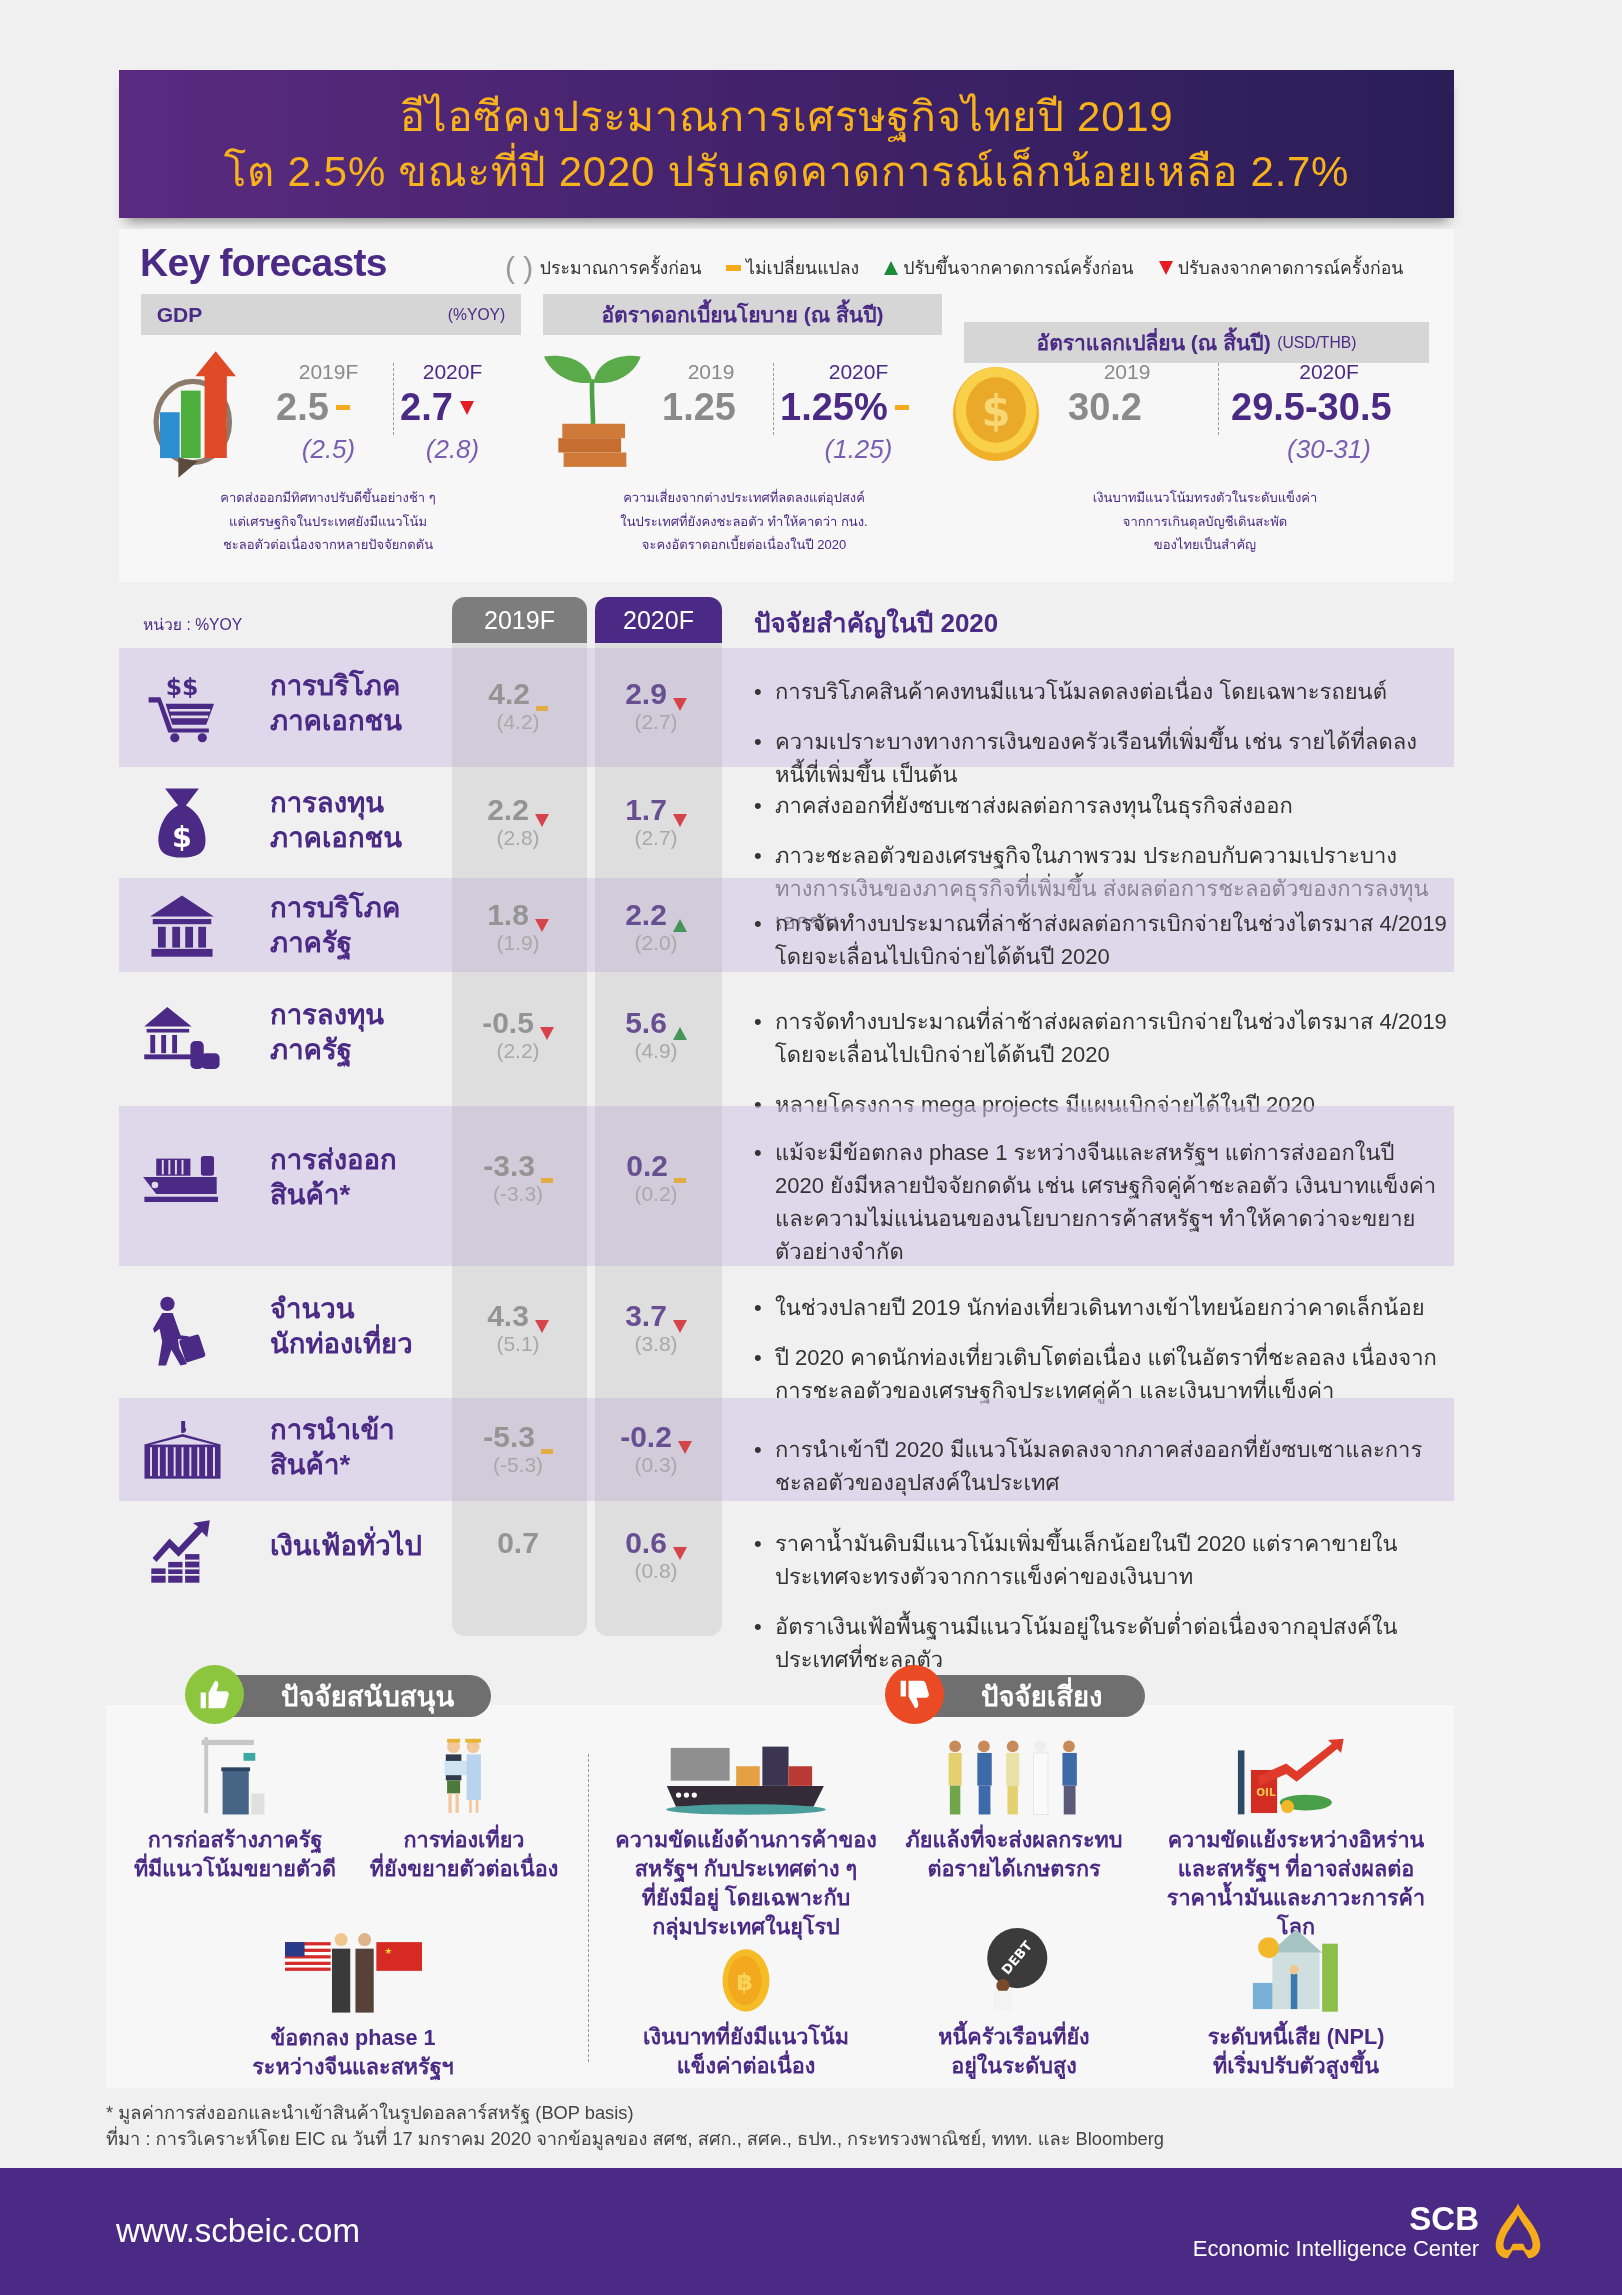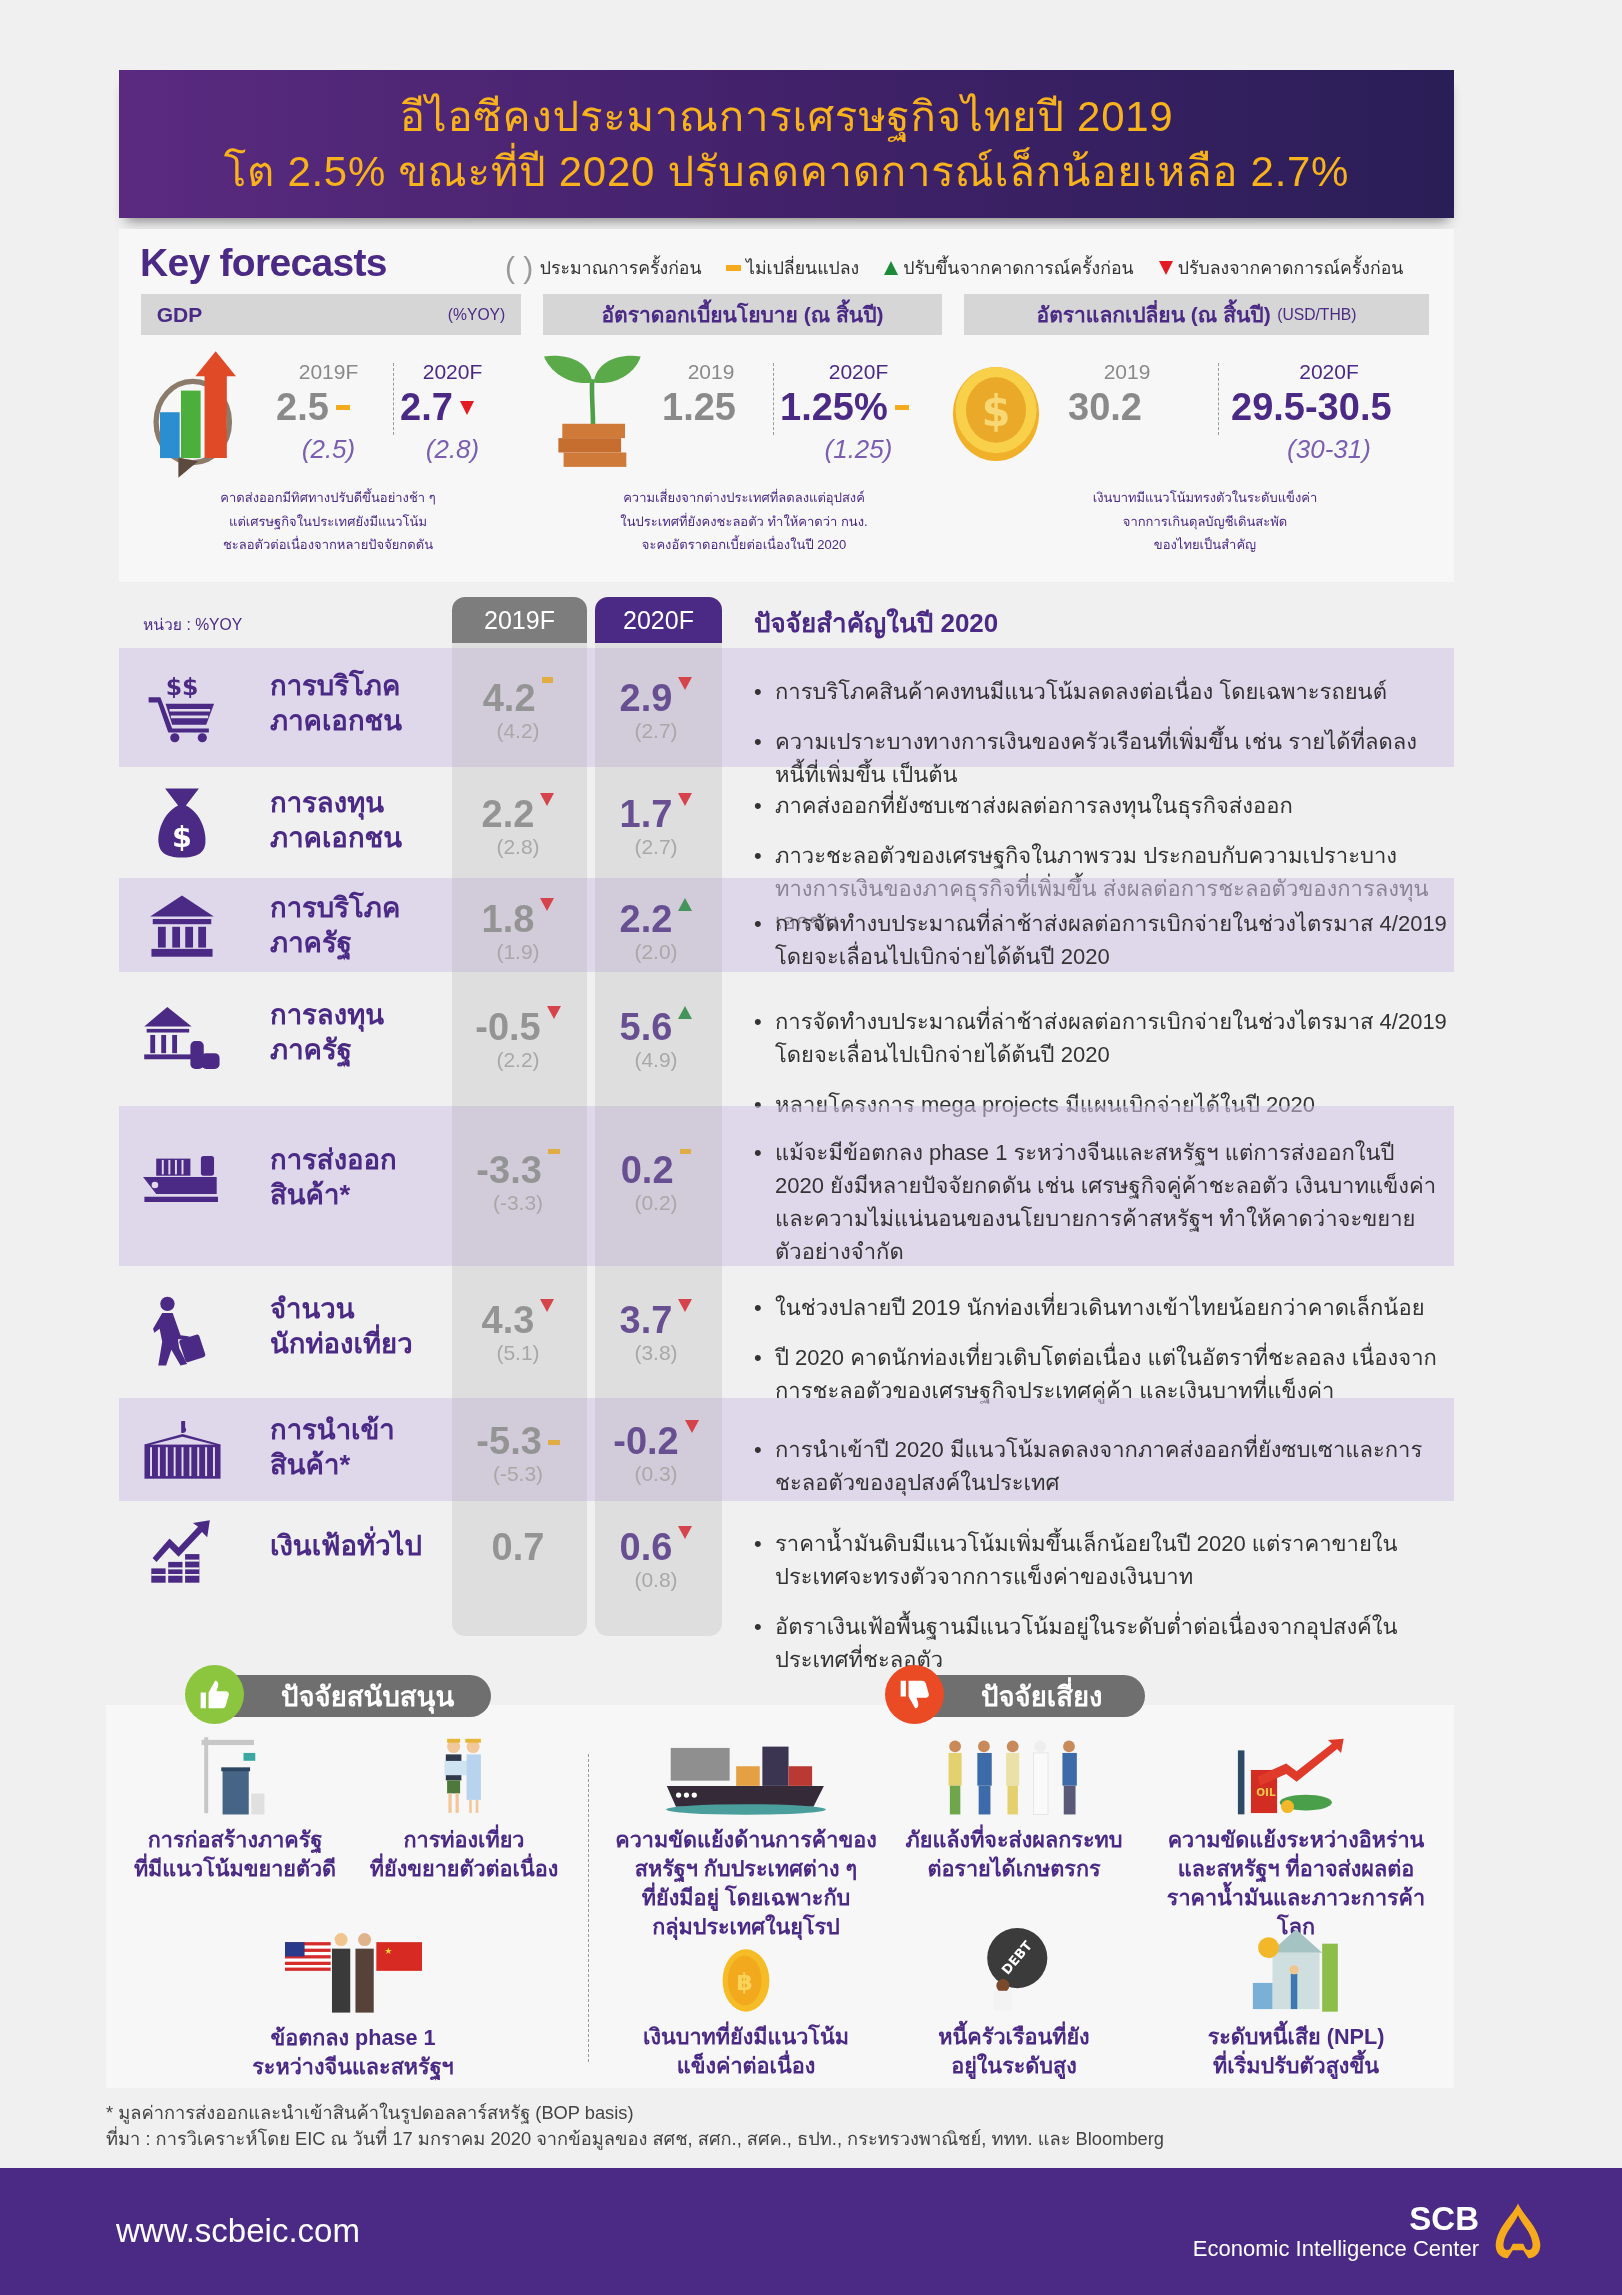--- a/index.html
+++ b/index.html
@@ -47,21 +47,21 @@
     display: flex; align-items: center; justify-content: center; }
   .col-h.c19 { left: 452px; width: 135px; background: #7d7d7d; }
   .col-h.c20 { left: 595px; width: 127px; background: #4b2a85; }
   .factors-h { position: absolute; left: 754px; top: 602px; font-size: 26px; color: #4b2a85; font-weight: 700; }
 
   .row { position: absolute; left: 119px; width: 1335px; }
   .row.shade { background: rgba(210,195,230,.55); }
   .row .icon { position: absolute; left: 23.6px; width: 79px; height: 79px; display: flex; align-items: center; justify-content: center; }
   .row .label { position: absolute; left: 151px; color: #4b2a85; font-size: 27.5px; font-weight: 700; line-height: 35px; }
   .row .v { position: absolute; width: 118px; text-align: center; }
-  .row .v .n { font-size: 38px; font-weight: 700; color: #8a8a8a; display: inline-flex; align-items: flex-start; gap: 6px; }
+  .row .v .n { font-size: 30px; font-weight: 700; color: #8a8a8a; display: inline-flex; align-items: flex-end; gap: 6px; }
   .row .v .n.p { color: #4b2a85; }
   .row .v .pv { font-size: 21px; color: #a6a6a6; line-height: 22px; }
   .row .v.y19 { left: 340px; }
   .row .v.y20 { left: 478px; }
   .row .bullets { position: absolute; left: 635px; width: 694px; font-size: 22px; color: #333; line-height: 33px; }
   .row .bullets li { list-style: none; padding-left: 21px; position: relative; margin-top: 17px; }
   .row .bullets li::before { content: "•"; position: absolute; left: 0; top: 0; color: #333; }
   .sm-or { width: 11.8px; height: 5.2px; background: #f5ab1b; display: inline-block; }
   .sm-up { width: 0; height: 0; border-left: 7.2px solid transparent; border-right: 7.2px solid transparent; border-bottom: 13px solid #1d8a3a; display: inline-block; }
   .sm-dn { width: 0; height: 0; border-left: 7.2px solid transparent; border-right: 7.2px solid transparent; border-top: 13px solid #e31b23; display: inline-block; }
@@ -113,21 +113,21 @@
       </div>
   </div>
 
   <div class="kf-head" style="left:22px; width:380px;">
     <span>GDP</span>
     <span class="unit">(%YOY)</span>
   </div>
   <div class="kf-head center" style="left:424px; width:399px;">
     <span>อัตราดอกเบี้ยนโยบาย (ณ สิ้นปี)</span>
   </div>
-  <div class="kf-head center" style="left:845px; width:465px;">
+  <div class="kf-head center" style="left:845px; width:465px;margin-top:28px;">
     <span>อัตราแลกเปลี่ยน (ณ สิ้นปี)</span>
     <span class="unit">(USD/THB)</span>
   </div>
 
   <div style="position:absolute; left:33px; top:121px;">
     <svg width="92" height="131" viewBox="0 0 140 200">
       <ellipse cx="62" cy="110" rx="56" ry="62" fill="none" stroke="#8c7a6a" stroke-width="8"></ellipse>
       <path d="M40 165 L40 195 L70 170 Z" fill="#5b4a3d"></path>
       <rect x="12" y="95" width="30" height="70" fill="#2a8ed0"></rect>
       <rect x="44" y="62" width="30" height="103" fill="#4caf3c"></rect>

